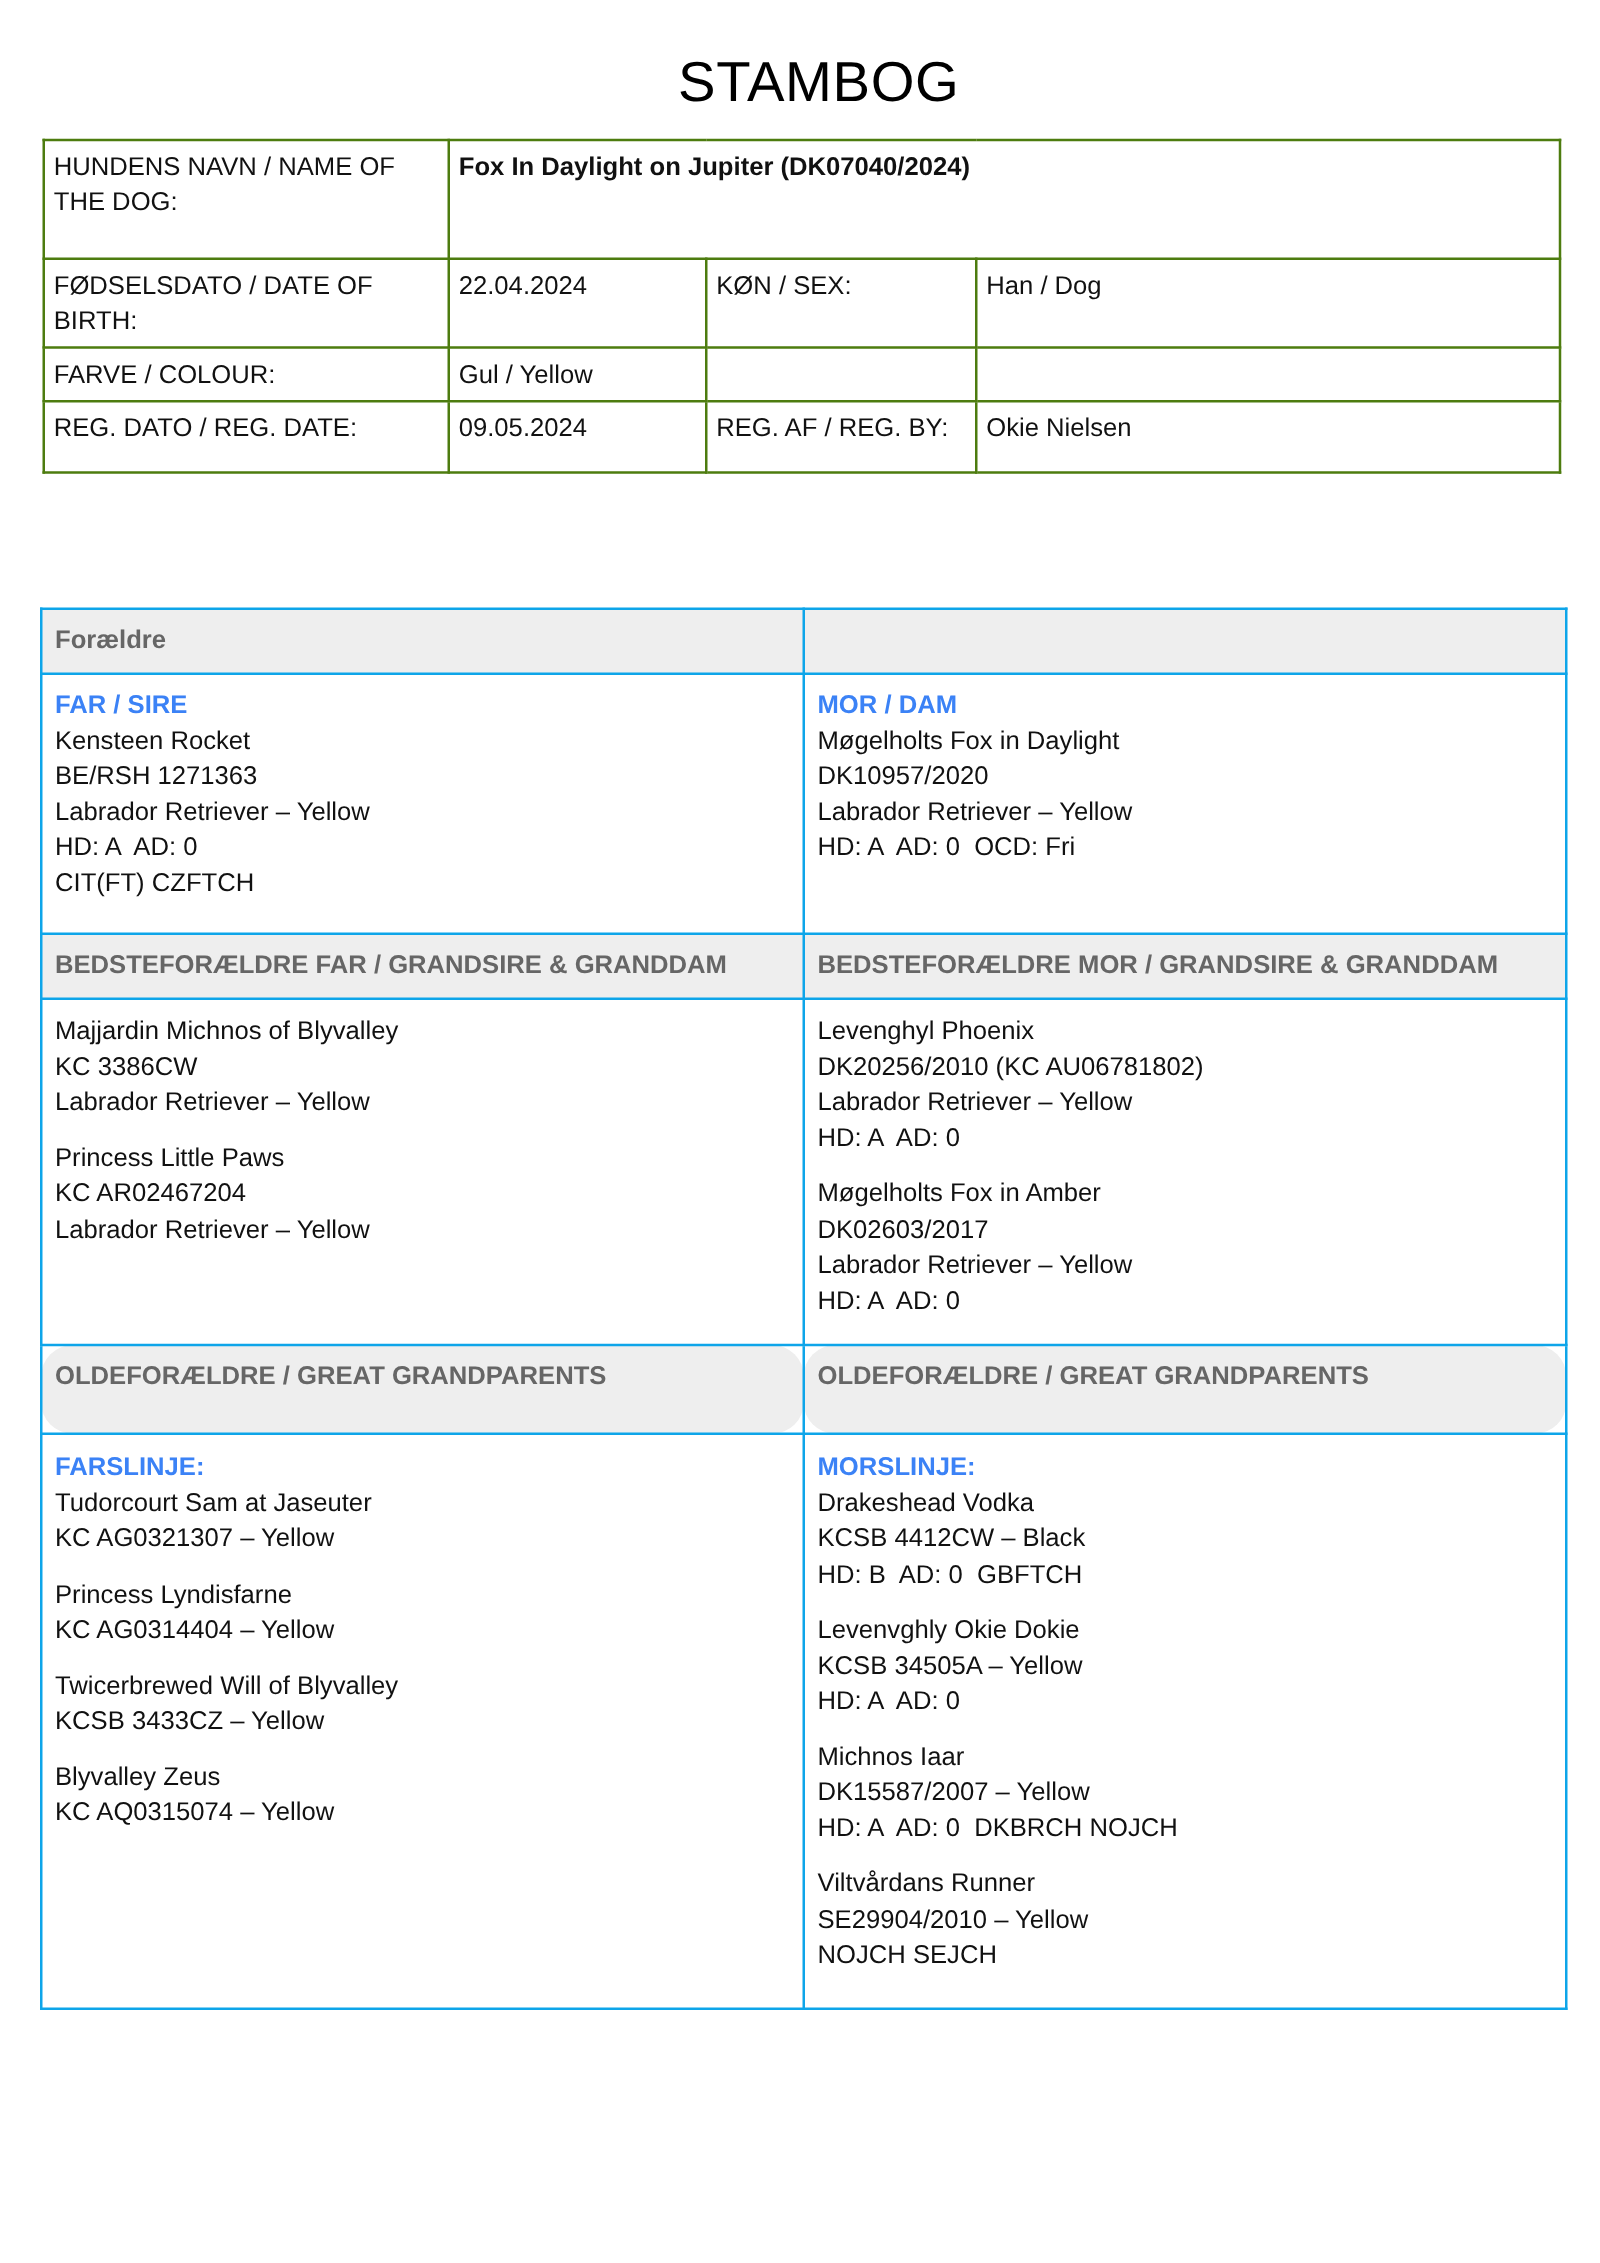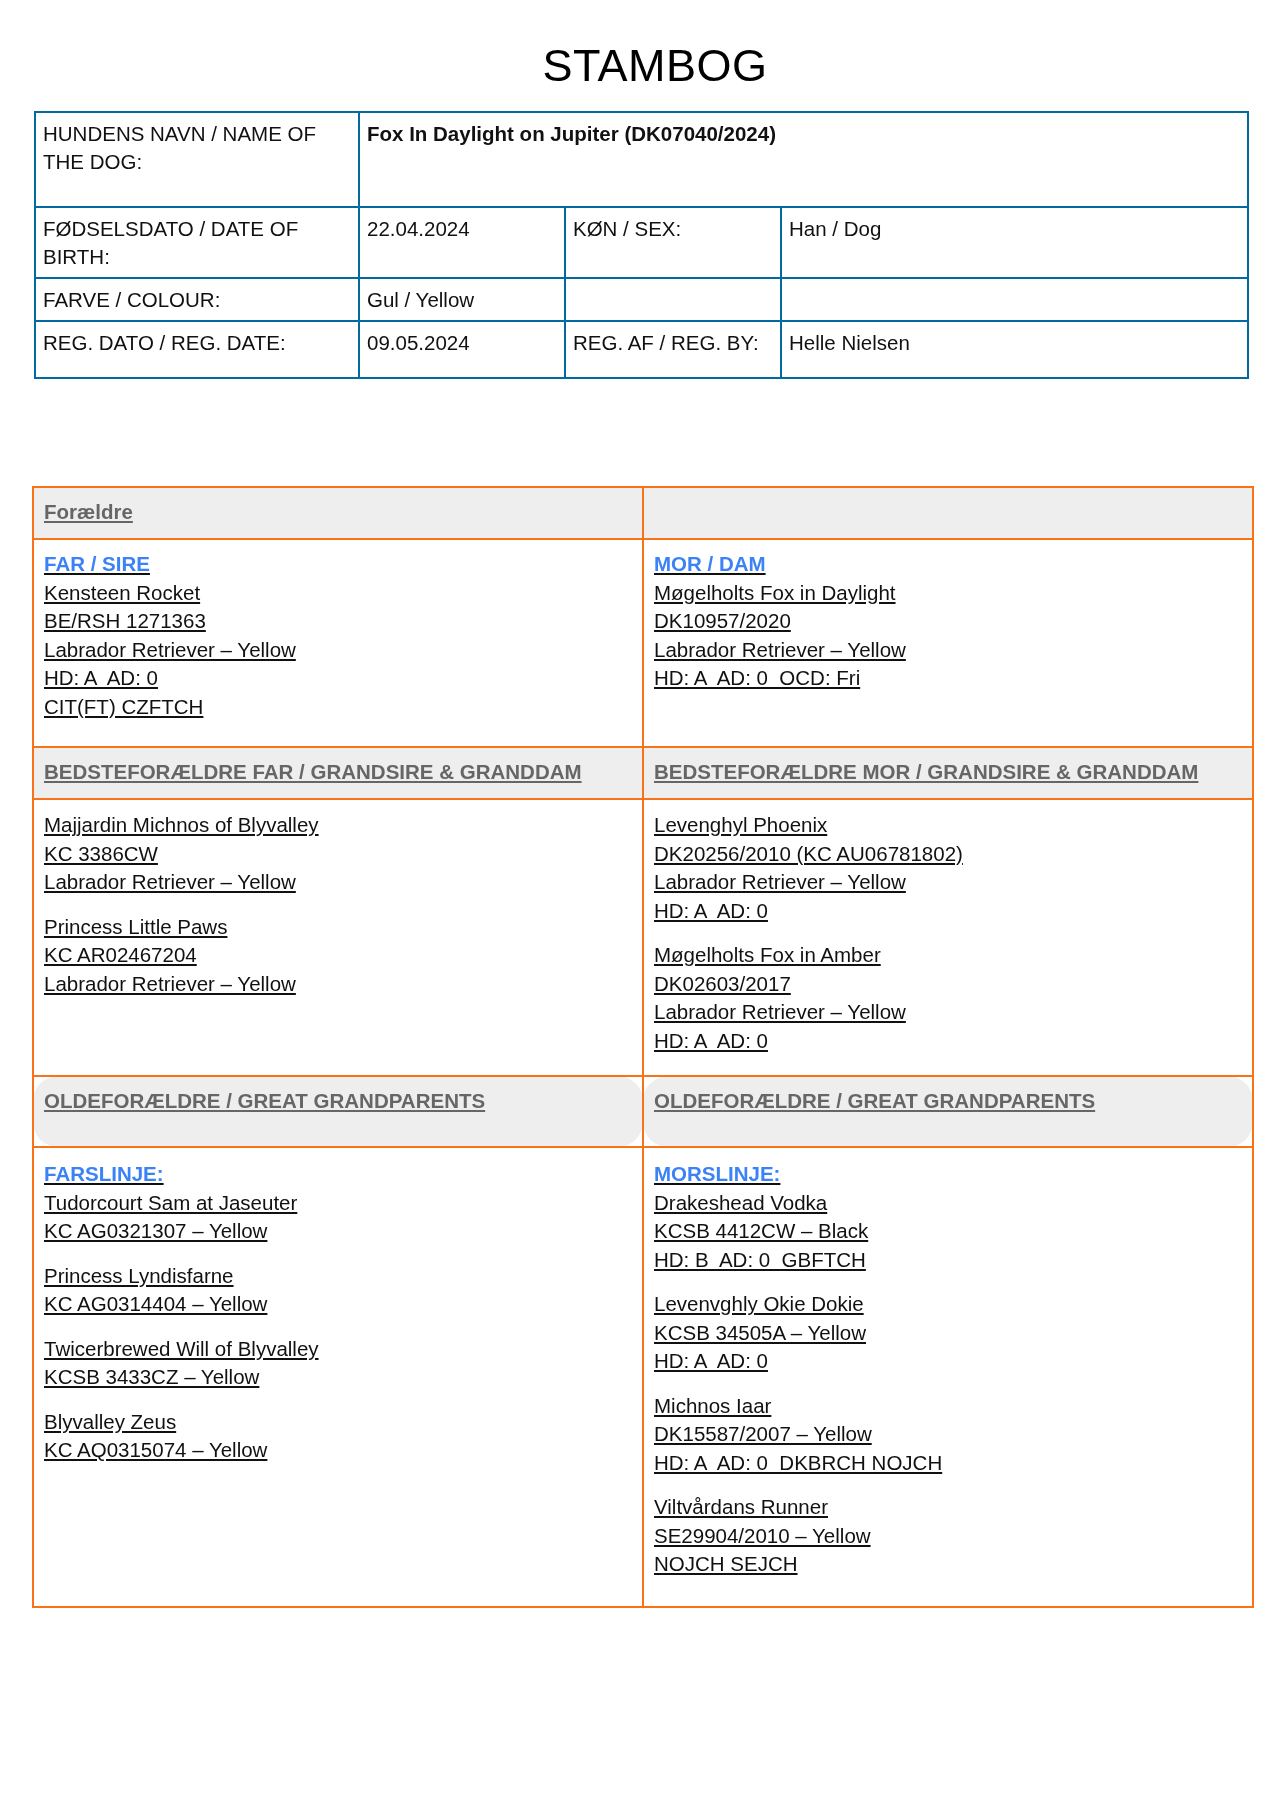--- a/index.html
+++ b/index.html
@@ -10,40 +10,40 @@
   .title {
     position: absolute; left: 0; width: 1310px; top: 40px; text-align: center;
     font-size: 45px; font-weight: normal; letter-spacing: 0.5px; color: #000;
   }
   
   table.info {
     position: absolute; left: 34px; top: 111px; width: 1215px;
     border-collapse: collapse; font-size: 20.5px;
   }
   table.info td {
-    border: 2px solid #0369a1; vertical-align: top; padding: 7px 7px 6px 7px; line-height: 28px;
+    border: 2px solid #4d7c0f; vertical-align: top; padding: 7px 7px 6px 7px; line-height: 28px;
   }
   table.info col.c1 { width: 324px; }
   table.info col.c2 { width: 206px; }
   table.info col.c3 { width: 216px; }
   table.info tr.r-name td { height: 80px; }
   table.info tr.r-breed td { height: 28px; }
   table.info tr.r-dob td { height: 56px; }
   table.info tr.r-colour td { height: 28px; }
   table.info tr.r-reg td { height: 42px; }
   .dogname { font-weight: bold; }
 
   
   table.ped {
     position: absolute; left: 32px; top: 486px; width: 1222px;
     border-collapse: collapse; font-size: 20.5px;
   }
   table.ped td {
-    border: 2px solid #f97316; vertical-align: top; width: 50%;
-    padding: 0 10px; line-height: 28.5px; text-decoration: underline;
+    border: 2px solid #0ea5e9; vertical-align: top; width: 50%;
+    padding: 0 10px; line-height: 28.5px;
   }
   table.ped td.hdr {
     background: #eeeeee; color: #666666; font-weight: bold; padding-top: 10px; padding-bottom: 9px;
   }
   table.ped tr.h-parents td { height: 31px; }
   table.ped tr.b-parents td { height: 196px; padding-top: 10px; }
   table.ped tr.h-grand td { height: 31px; }
   table.ped tr.b-grand td { height: 264px; padding-top: 11px; }
   table.ped tr.h-great td { height: 50px; border-radius: 25px; }
   table.ped tr.b-great td { height: 446px; padding-top: 12px; }
@@ -78,21 +78,21 @@
   <tr class="r-colour">
     <td>FARVE / COLOUR:</td>
     <td>Gul / Yellow</td>
     <td></td>
     <td></td>
   </tr>
   <tr class="r-reg">
     <td>REG. DATO / REG. DATE:</td>
     <td>09.05.2024</td>
     <td>REG. AF / REG. BY:</td>
-    <td>Helle Nielsen</td>
+    <td>Okie Nielsen</td>
   </tr>
 </tbody>
   </table>
 
 <table class="ped">
   <tbody>
       <tr class="h-parents">
     <td class="hdr">Forældre</td>
     <td class="hdr"></td>
   </tr>

